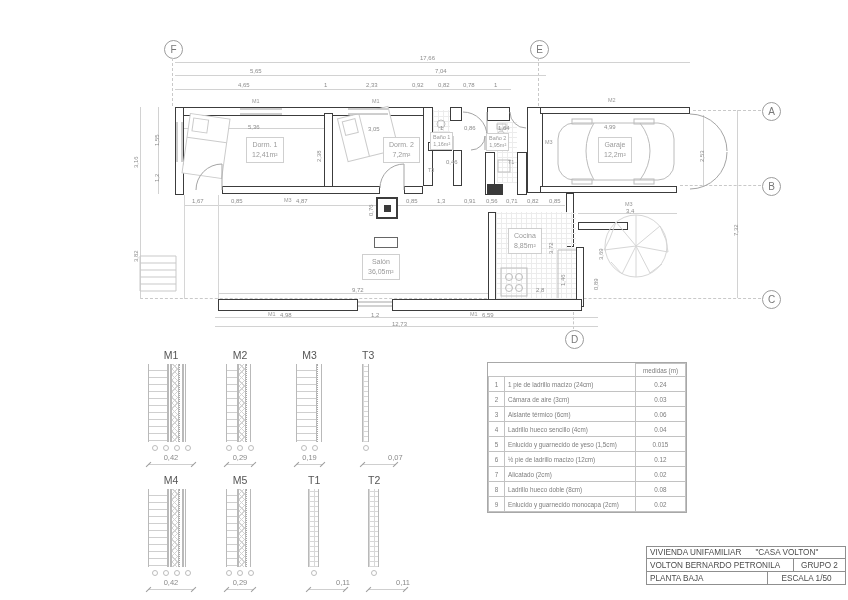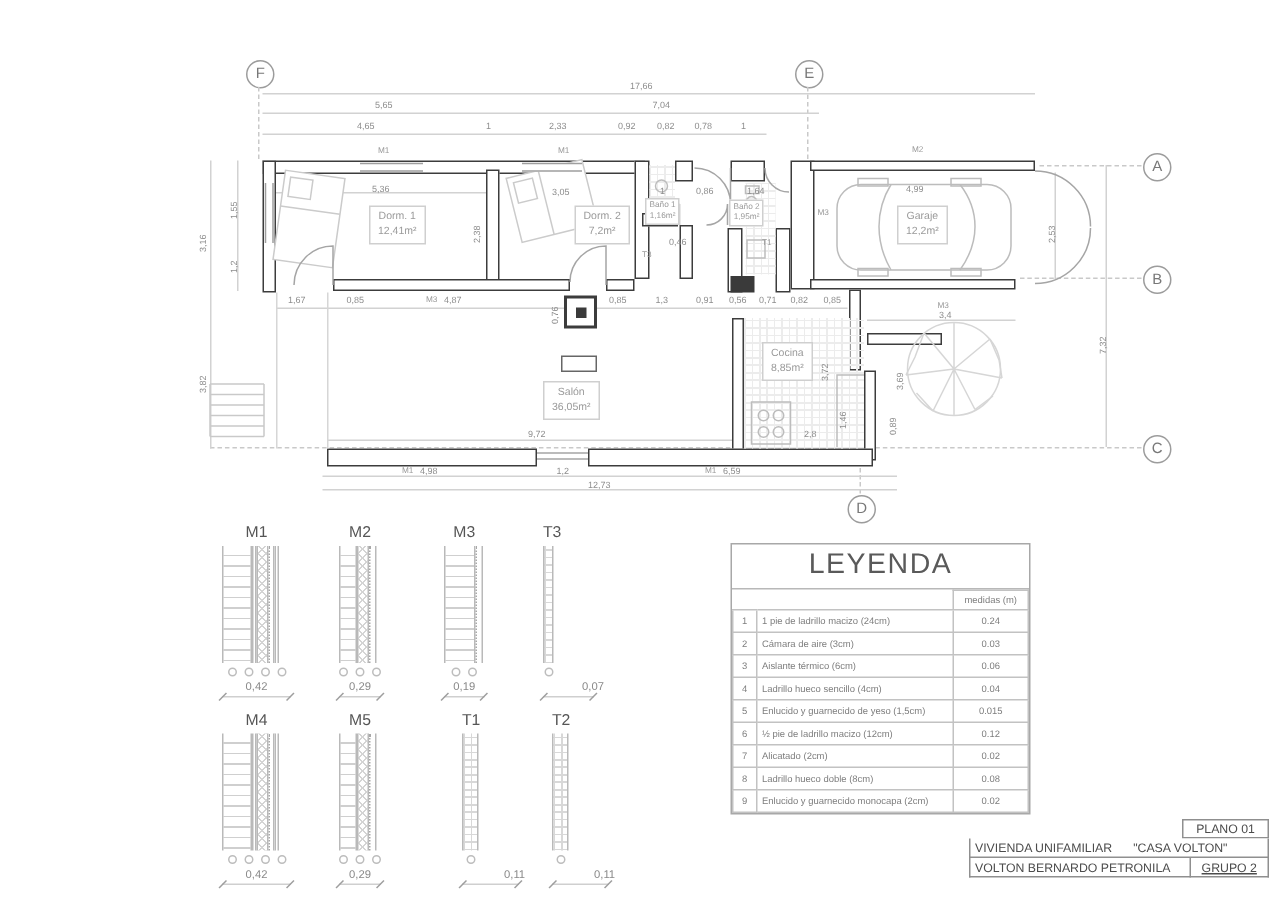--- a/index.html
+++ b/index.html
@@ -56,21 +56,21 @@
   .legend col.n{width:16px;} .legend col.v{width:50px;}
   .legend tr.hdr td{border:none;border-bottom:1px solid #c2c2c2;height:10px;}
   .legend tr.hdr td.v{border:1px solid #c2c2c2;text-align:center;}
   
   .tblock{position:absolute;left:646px;top:546px;width:200px;font-size:8.2px;color:#4c4c4c;}
   .tb-row{display:flex;box-sizing:border-box;}
   .tb-cell{box-sizing:border-box;border:1px solid #8f8f8f;padding:1px 3px;height:13px;
      display:flex;align-items:center;background:#fff;white-space:nowrap;overflow:hidden;}
   .tb-grow{flex:1;}
   .tb-row + .tb-row .tb-cell{border-top:none;}
-  .tb-cell + .tb-cell{border-left:none;text-decoration:underline;}
+  .tb-cell + .tb-cell{border-left:none;}
 </style>
 </head>
 <body>
 
 <div class="gridc" style="left:164px;top:40px">F</div>
 <div class="gridc" style="left:530px;top:40px">E</div>
 <div class="gridc" style="left:762px;top:102px">A</div>
 <div class="gridc" style="left:762px;top:177px">B</div>
 <div class="gridc" style="left:762px;top:290px">C</div>
 <div class="gridc" style="left:565px;top:330px">D</div>
@@ -391,21 +391,20 @@
     <span class="layer grid" style="width:11px"></span>
   </div>
   <div class="d-refs">
       <i></i>
     </div>
   <div class="d-dim" style="margin-left:28px">0,11</div>
   <div class="d-dimline" style="width:38px"></div>
 </div>
 
 <div class="legend">
-  <div class="legend-title">LEYENDA</div>
   <table>
     <colgroup>
         <col class="n">
         <col>
         <col class="v">
       </colgroup>
     <tbody>
         <tr class="hdr">
           <td></td>
           <td></td>
@@ -454,26 +453,27 @@
     <tr>
           <td class="c">9</td>
           <td>Enlucido y guarnecido monocapa (2cm)</td>
           <td class="c">0.02</td>
         </tr>
   </tbody>
     </table>
 </div>
 
 <div class="tblock">
-  <div class="tb-row" style="justify-content:flex-end">
-    <div class="tb-cell" style="width:58px;justify-content:center">PLANO 01</div>
-  </div>
   <div class="tb-row">
     <div class="tb-cell tb-grow" style="gap:14px">
       <span>VIVIENDA UNIFAMILIAR</span>
       <span>"CASA VOLTON"</span>
     </div>
   </div>
   <div class="tb-row">
     <div class="tb-cell tb-grow">VOLTON BERNARDO PETRONILA</div>
     <div class="tb-cell" style="width:52px;justify-content:center">GRUPO 2</div>
   </div>
+  <div class="tb-row">
+    <div class="tb-cell tb-grow">PLANTA BAJA</div>
+    <div class="tb-cell" style="width:78px;justify-content:center">ESCALA 1/50</div>
+  </div>
 </div>
 
 </body></html>

